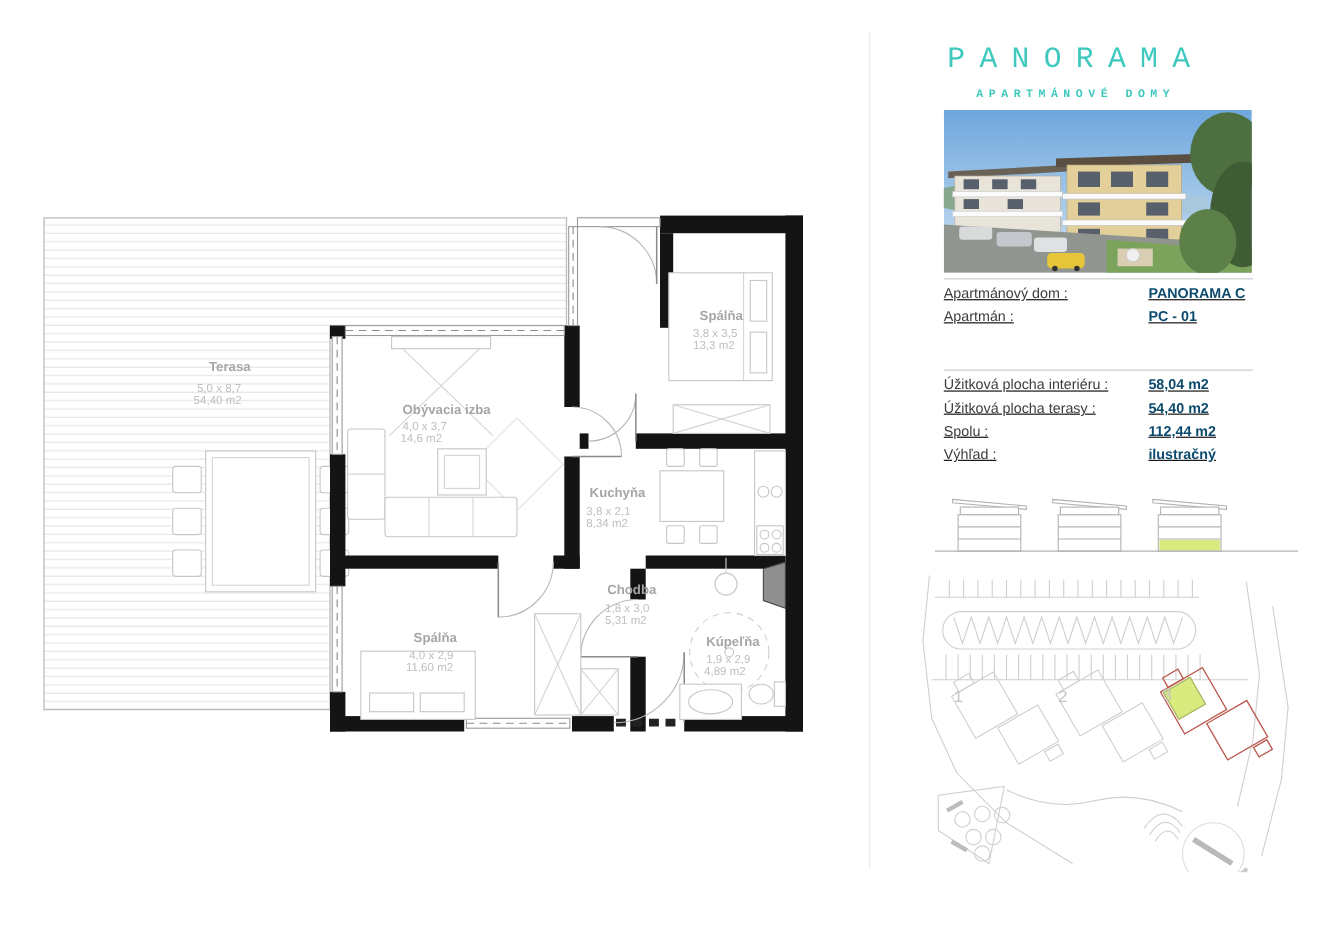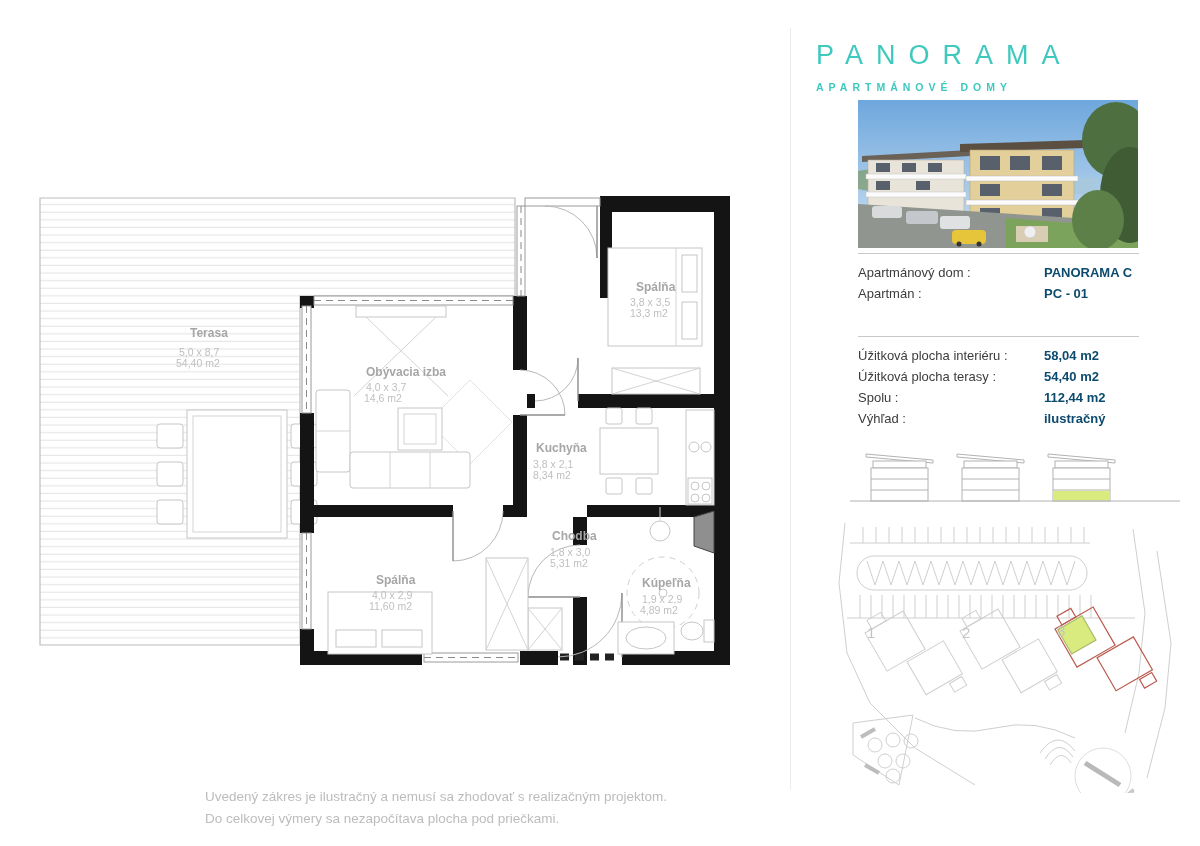--- a/index.html
+++ b/index.html
@@ -1,27 +1,27 @@
 <!DOCTYPE html>
 <html><head>
 <meta charset="utf-8">
 <style>
   html,body{margin:0;padding:0;background:#fff;}
   #stage{position:relative;width:1200px;height:846px;background:#fff;overflow:hidden;
          font-family:"Liberation Sans",sans-serif;}
   .abs{position:absolute;}
   
-  #brand{left:816px;top:40px;width:360px;text-align:left;}
+  #brand{left:798px;top:40px;width:360px;text-align:center;font-family:Liberation Mono, monospace;}
   #brand-title{font-size:27px;letter-spacing:13px;font-weight:500;color:#3FC9BE;}
   #brand-sub{margin-top:10px;font-size:10.5px;letter-spacing:5px;font-weight:bold;color:#3FC9BE;}
   #photo{left:858px;top:100px;width:280px;height:148px;}
   .tbl{left:858px;width:281px;border-top:1px solid #c9c9c9;padding-top:5px;}
   #unit-info{top:253px;}
   #area-info{top:336px;}
-  .irow{display:flex;height:21px;align-items:flex-end;font-size:13px;}
+  .irow{display:flex;height:21px;align-items:flex-start;font-size:13px;text-decoration:underline;}
   .ilabel{width:186px;color:#3c3c3c;}
   .ivalue{font-weight:bold;color:#0c4a6e;}
   #elevs{left:850px;top:448px;}
   #siteplan{left:835px;top:523px;}
   
   #vdiv{left:790px;top:28px;width:1px;height:762px;background:#ececec;}
   #footer{left:205px;top:786px;color:#bcbcbc;font-size:13.5px;line-height:22px;}
   
   .wall{fill:#141414;stroke:none;}
   .win{fill:#ffffff;stroke:#9a9a9a;stroke-width:1;}
@@ -417,18 +417,14 @@
     <path class="site" d="M210,236 Q224,214 238,234"></path>
     <path class="site" d="M215,242 Q226,224 236,240"></path>
 
     <g>
       <circle cx="268" cy="253" r="28" fill="none" stroke="#dddddd"></circle>
       <line x1="250" y1="240" x2="285" y2="262" stroke="#b9b9b9" stroke-width="5"></line>
       <text transform="translate(288,272) rotate(50)" style="font-family:'Liberation Sans',sans-serif;font-size:17px;font-weight:bold;fill:#c9c9c9;">N</text>
     </g>
   </svg>
 
-  <div class="abs" id="footer">
-    <div>Uvedený zákres je ilustračný a nemusí sa zhodovať s realizačným projektom.</div>
-    <div>Do celkovej výmery sa nezapočítava plocha pod priečkami.</div>
-  </div>
 
 </div>
 
 </body></html>

